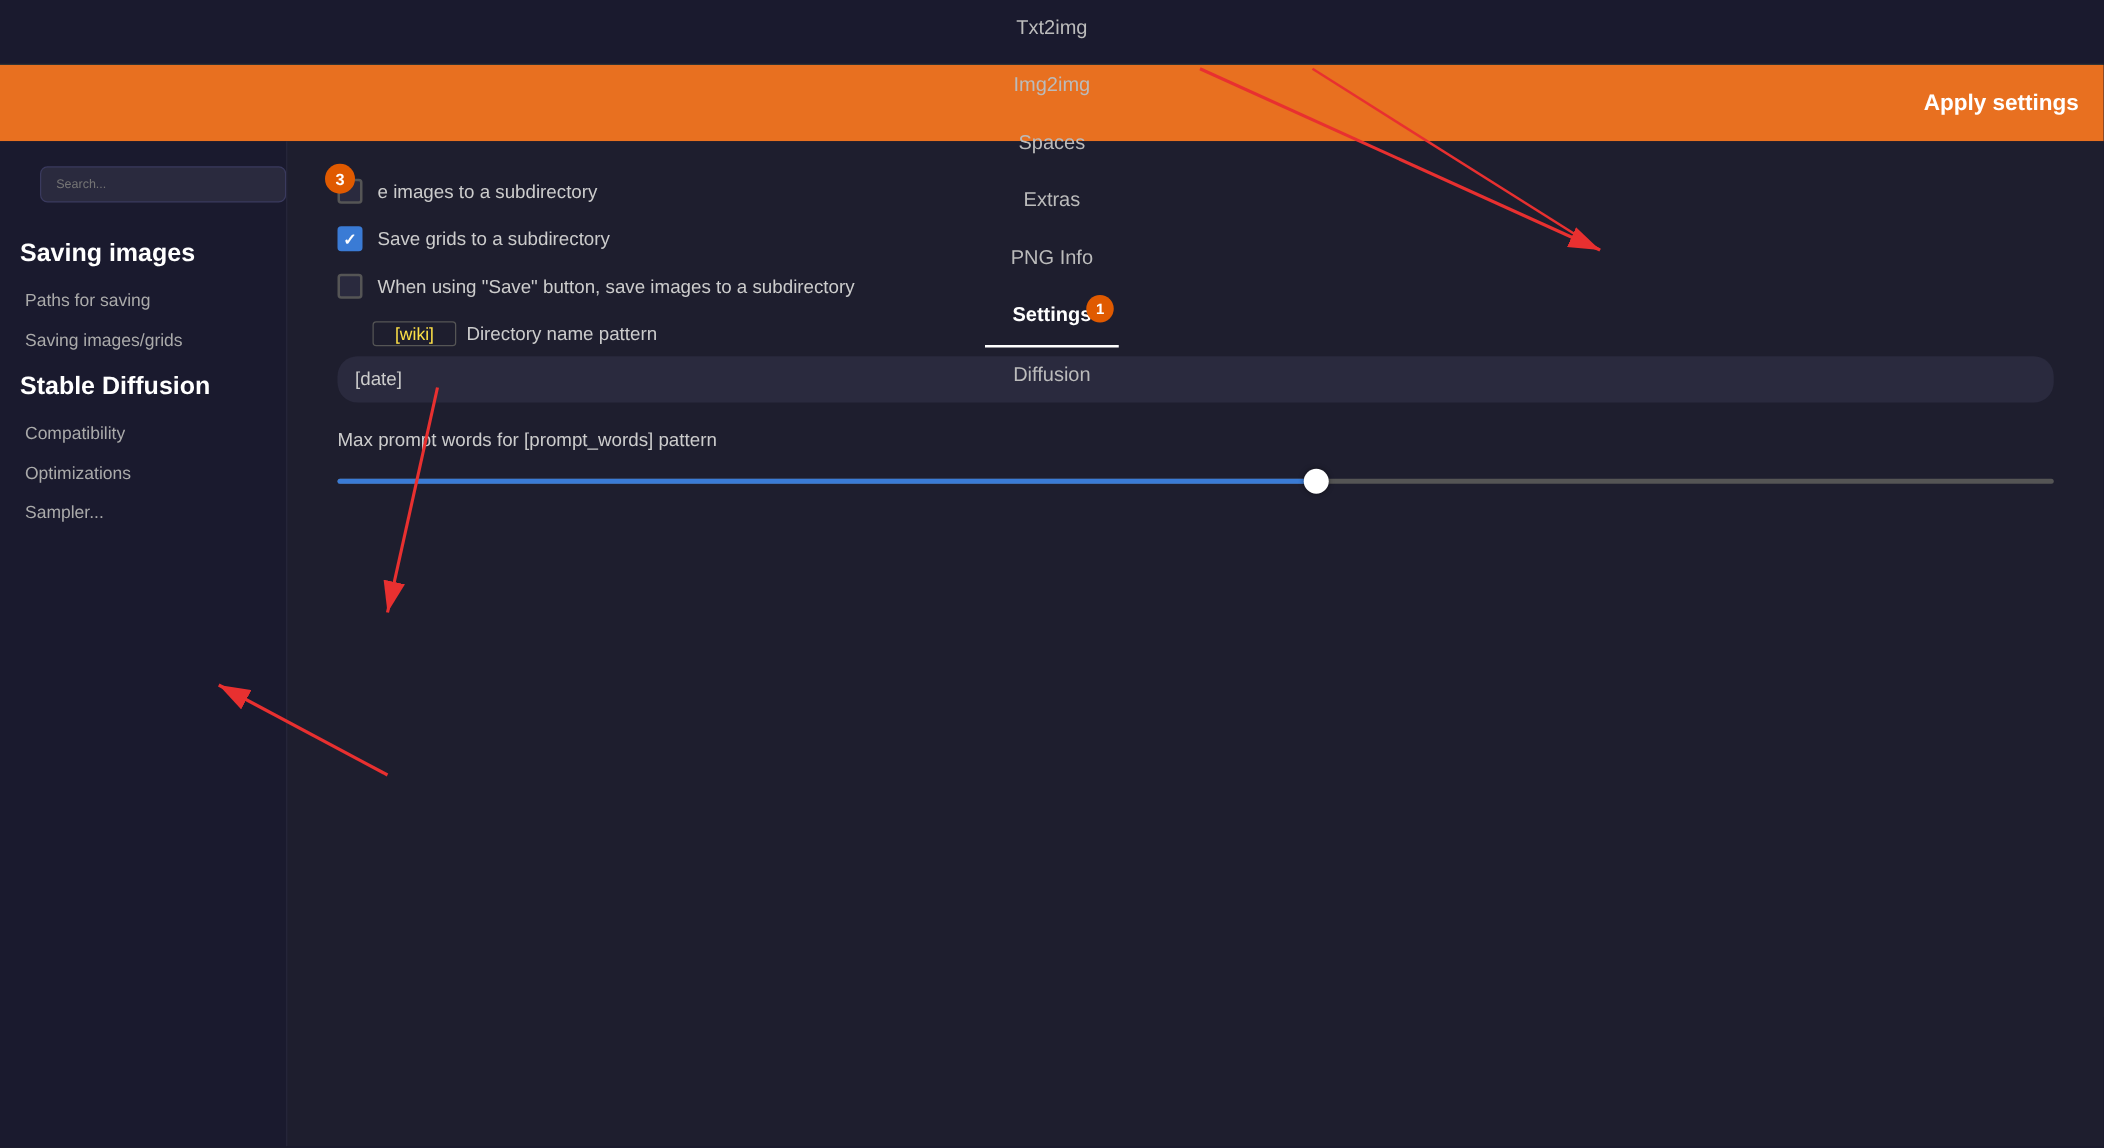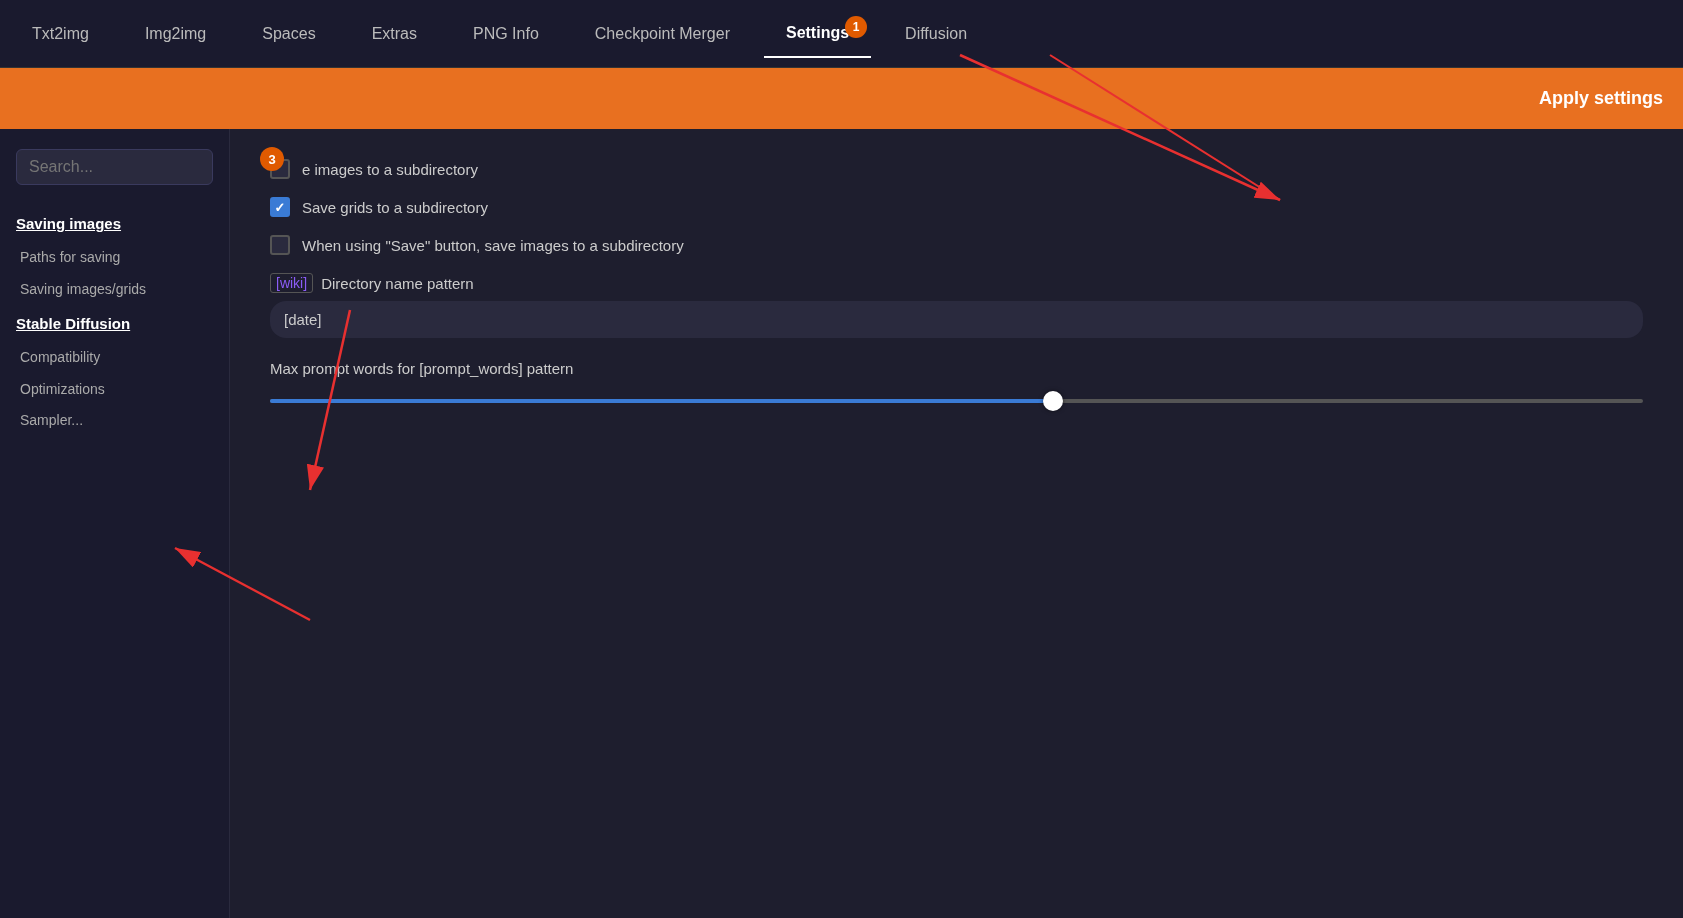--- a/index.html
+++ b/index.html
@@ -13,22 +13,23 @@
       overflow-x: hidden;
     }
 
     
     .top-nav {
       display: flex;
       align-items: center;
       background: #1a1a2e;
       border-bottom: 1px solid #333;
       padding: 0 10px;
-      height: 68px;
-      gap: 12px;
+      height: 52px;
+      gap: 0;
+      flex-direction: column;
     }
     .nav-tab {
       color: #bbb;
       padding: 14px 22px;
       cursor: pointer;
       font-size: 16px;
       white-space: nowrap;
       position: relative;
     }
     .nav-tab.active {
@@ -79,30 +80,30 @@
       overflow-y: auto;
       border-right: 1px solid #2a2a3e;
     }
     .search-box {
       background: #2a2a3e;
       border: 1px solid #3a3a5e;
       border-radius: 6px;
       color: #22c55e;
       padding: 8px 12px;
       width: 100%;
-      font-size: 16px;
+      font-size: 10px;
       margin-bottom: 20px;
+      margin-left: 16px;
     }
     .sidebar-section-title {
       color: #fff;
       font-weight: bold;
-      font-size: 15px;
+      font-size: 20px;
       margin-bottom: 10px;
       margin-top: 10px;
-      text-decoration: underline;
     }
     .sidebar-item {
       color: #aaa;
       padding: 6px 4px;
       cursor: pointer;
       font-size: 14px;
       line-height: 1.4;
     }
     .sidebar-item.active { color: #fff; }
     .sidebar-item-badge {
@@ -178,26 +179,27 @@
       align-items: center;
       justify-content: center;
       color: white;
       font-size: 13px;
       font-weight: bold;
       z-index: 10;
     }
 
     
     .wiki-link {
-      color: #8b5cf6;
+      color: #fde047;
       font-size: 14px;
       text-decoration: none;
       border: 1px solid #555;
-      padding: 1px 5px;
+      padding: 1px 17px;
       border-radius: 3px;
+      margin-left: 28px;
     }
 
     
     .dir-input-label {
       display: flex;
       align-items: center;
       gap: 8px;
       margin-bottom: 8px;
       font-size: 15px;
       color: #ccc;
@@ -265,21 +267,20 @@
   </style>
 </head>
 <body>
 
 <nav class="top-nav">
   <div class="nav-tab">Txt2img</div>
   <div class="nav-tab">Img2img</div>
   <div class="nav-tab">Spaces</div>
   <div class="nav-tab">Extras</div>
   <div class="nav-tab">PNG Info</div>
-  <div class="nav-tab">Checkpoint Merger</div>
   <div class="nav-tab active" style="position:relative;">
     <span>Settings</span>
     <span class="nav-tab-badge">1</span>
   </div>
   <div class="nav-tab">Diffusion</div>
 </nav>
 
 <div class="apply-bar">Apply settings</div>
 
 <div class="main-layout">

